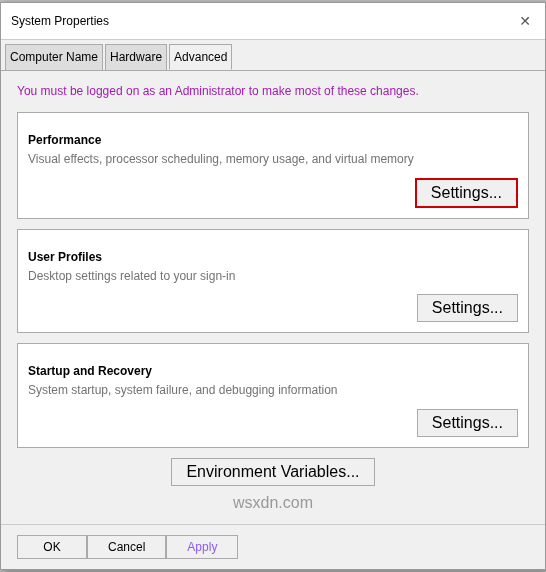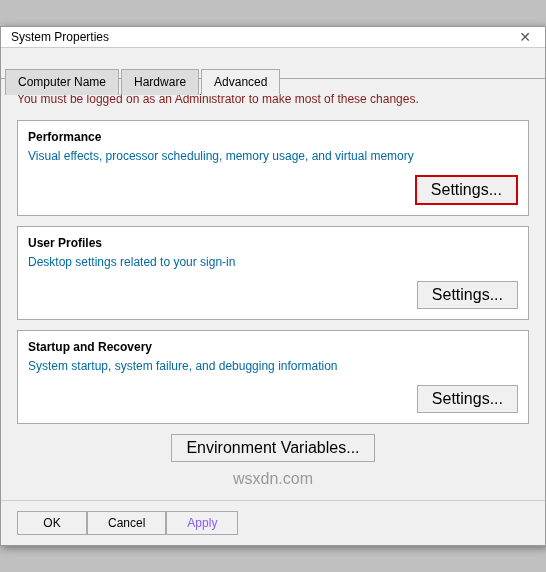--- a/index.html
+++ b/index.html
@@ -20,21 +20,21 @@
 
     .window {
       width: 546px;
       background: #f0f0f0;
       border: 1px solid #999;
       box-shadow: 2px 2px 8px rgba(0,0,0,0.4);
     }
 
     .title-bar {
       background: #fff;
-      padding: 0 10px;
+      padding: 8px 10px;
       display: flex;
       align-items: center;
       justify-content: space-between;
       border-bottom: 1px solid #ccc;
     }
 
     .title-bar-text {
       font-size: 12px;
       font-weight: normal;
       color: #000;
@@ -53,67 +53,67 @@
 
     .tab-bar {
       background: #f0f0f0;
       display: flex;
       border-bottom: 1px solid #aaa;
       padding: 4px 4px 0 4px;
       gap: 2px;
     }
 
     .tab {
-      padding: 5px 12px;
+      padding: 5px 4px;
       background: #ddd;
       border: 1px solid #aaa;
       border-bottom: none;
       cursor: pointer;
       font-size: 12px;
       color: #000;
       position: relative;
-      top: 17px;
+      top: 0;
     }
 
     .tab.active {
       background: #f0f0f0;
       border-bottom: 1px solid #f0f0f0;
       z-index: 1;
       font-weight: normal;
     }
 
     .content {
       padding: 12px 16px 12px 16px;
       background: #f0f0f0;
     }
 
     .admin-notice {
       font-size: 12px;
-      color: #7f1d1d;
+      color: #a21caf;
       margin-bottom: 12px;
       line-height: 1.4;
     }
 
     .section-box {
       border: 1px solid #aaa;
       background: #fff;
       margin-bottom: 10px;
-      padding: 9px 10px 10px 10px;
+      padding: 20px 10px 10px 10px;
     }
 
     .section-label {
       font-size: 12px;
       font-weight: bold;
       color: #000;
       margin-bottom: 4px;
     }
 
     .section-desc {
       font-size: 12px;
-      color: #0369a1;
+      color: #737373;
       margin-bottom: 10px;
       line-height: 1.4;
     }
 
     .section-button-row {
       display: flex;
       justify-content: flex-end;
     }
 
     .btn {

